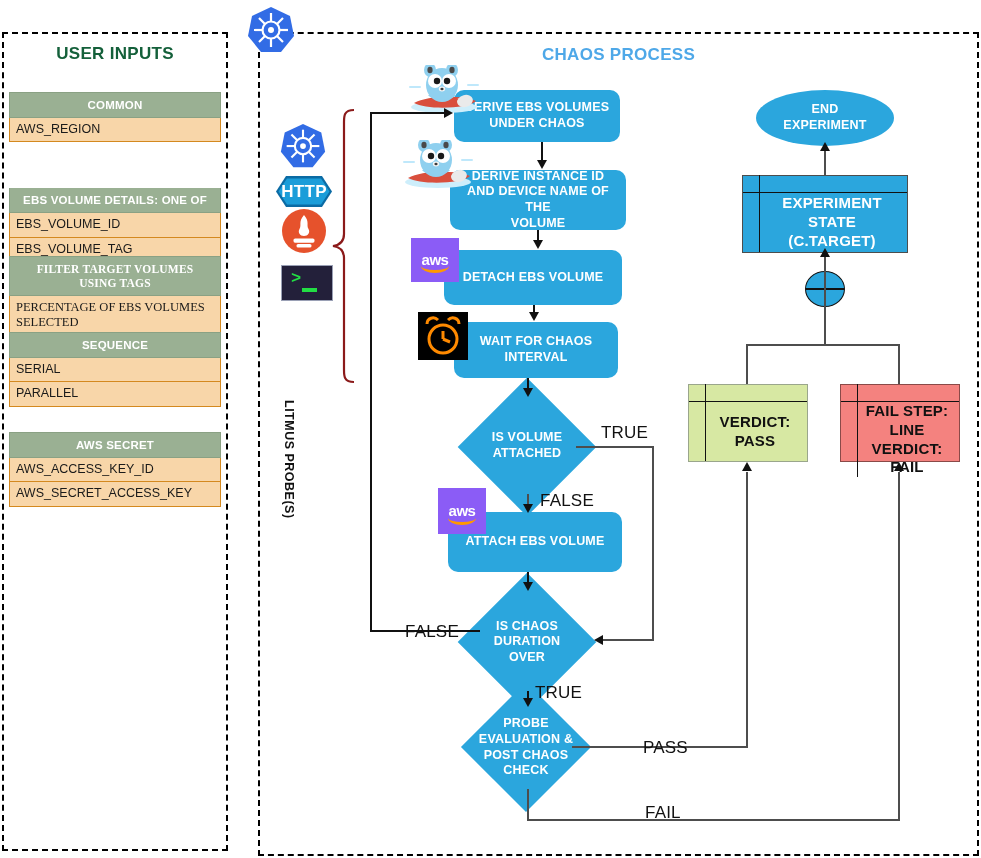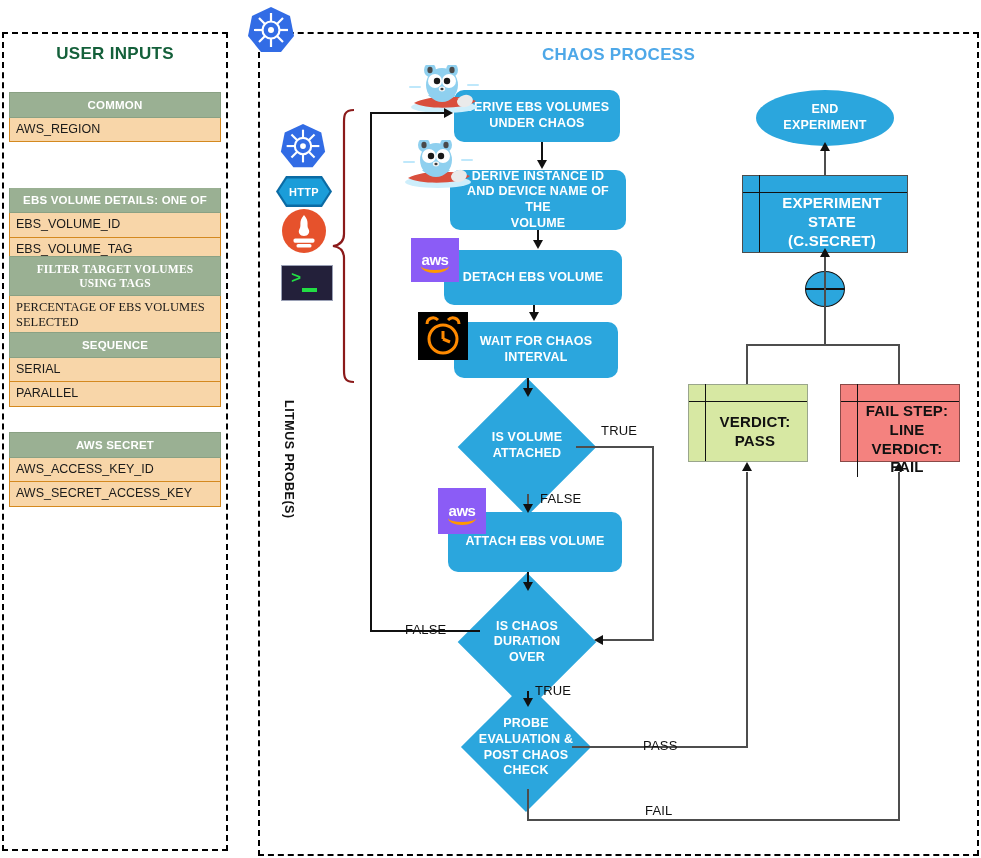--- a/index.html
+++ b/index.html
@@ -192,21 +192,21 @@
     position: absolute;
     width: 0; height: 0;
   }
   .arrow.down  { border-left: 5px solid transparent; border-right: 5px solid transparent; border-top: 9px solid #111111; }
   .arrow.up    { border-left: 5px solid transparent; border-right: 5px solid transparent; border-bottom: 9px solid #111111; }
   .arrow.right { border-top: 5px solid transparent; border-bottom: 5px solid transparent; border-left: 9px solid #111111; }
   .arrow.left  { border-top: 5px solid transparent; border-bottom: 5px solid transparent; border-right: 9px solid #111111; }
 
   .edge-label {
     position: absolute;
-    font-size: 13px;
+    font-size: 17px;
     color: #111111;
     white-space: nowrap;
     letter-spacing: .2px;
   }
 
   
   #probe-label {
     position: absolute;
     left: 296px; top: 400px;
     font-size: 12.5px; font-weight: bold; color: #111111;
@@ -250,21 +250,21 @@
   #term-icon .cursor {
     position: absolute; left: 20px; top: 22px; width: 15px; height: 4px; background: #22dd44;
   }
 
   #http-icon {
     position: absolute; left: 275px; top: 175px; width: 58px; height: 33px;
   }
   #http-icon .htxt {
     position: absolute; inset: 0;
     display: flex; align-items: center; justify-content: center;
-    color: #ffffff; font-weight: bold; font-size: 11px; letter-spacing: .3px;
+    color: #ffffff; font-weight: bold; font-size: 17px; letter-spacing: .3px;
   }
 </style>
 </head>
 <body>
 
 <div id="canvas">
 
   <div class="dashed-box" id="user-inputs-box"></div>
   <div class="dashed-box" id="chaos-box"></div>
 
@@ -426,21 +426,21 @@
       <div>EXPERIMENT</div>
     </div>
   </div>
 
   <div class="objbox" id="exp-state" style="left:742px; top:175px; width:166px; height:78px;">
     <div class="band"></div>
     <div class="body">
       <div class="gutter"></div>
       <div class="otext">
         <div>EXPERIMENT STATE</div>
-        <div>(C.SECRET)</div>
+        <div>(C.TARGET)</div>
       </div>
     </div>
   </div>
 
   <div id="merge-circle" style="left: 805px; top: 271px;"></div>
 
   <div class="objbox" id="verdict-pass" style="left:688px; top:384px; width:120px; height:78px;">
     <div class="band"></div>
     <div class="body">
       <div class="gutter"></div>

